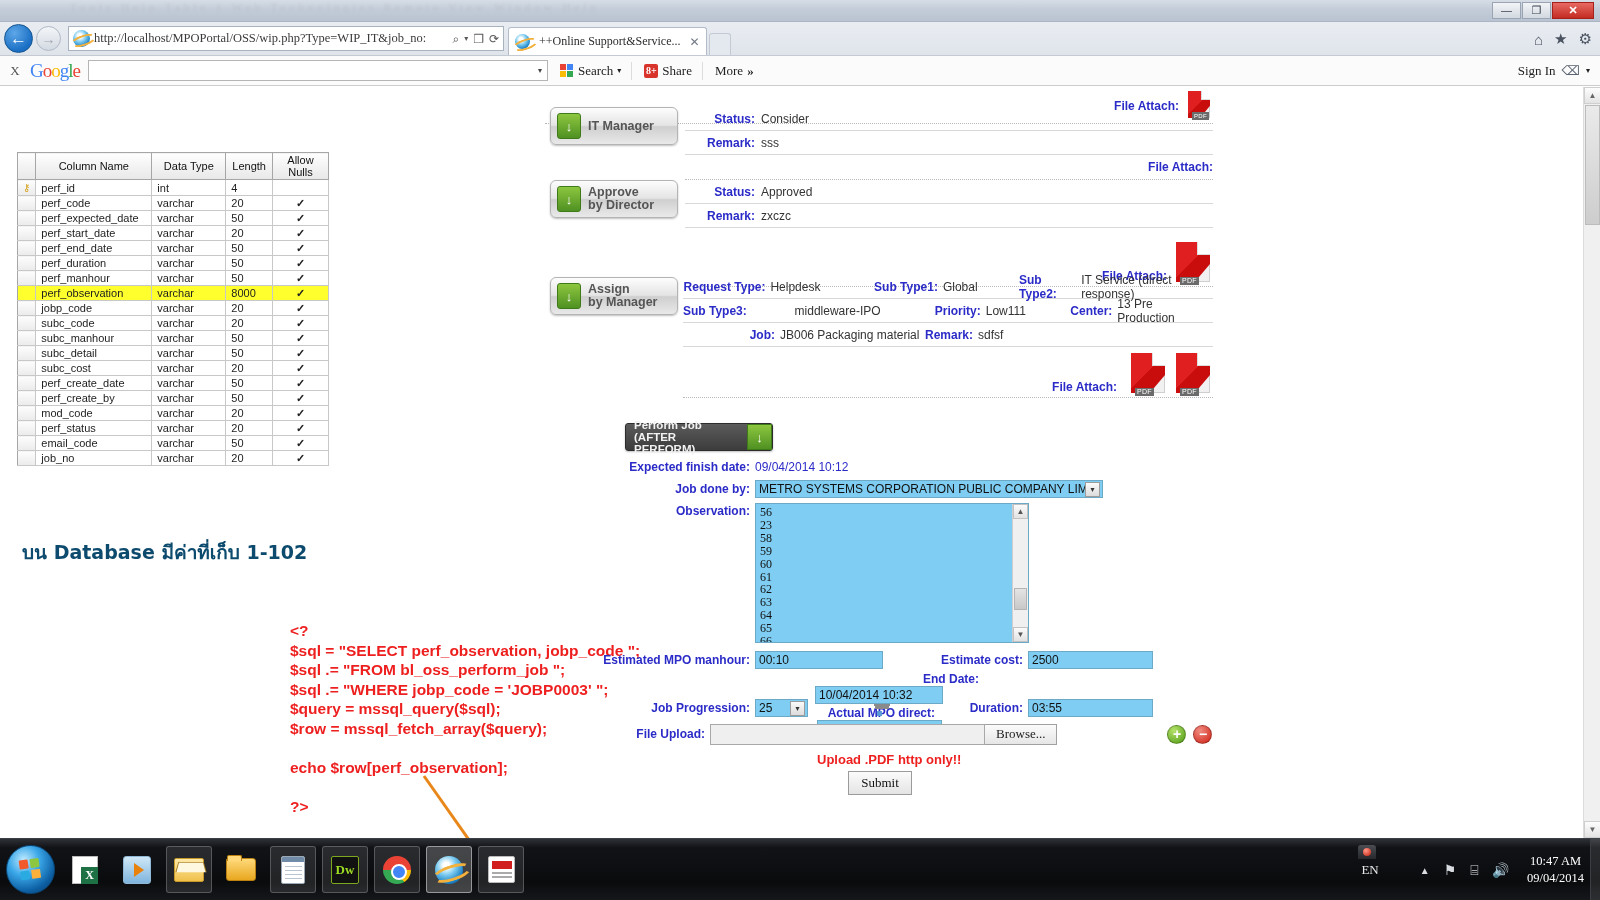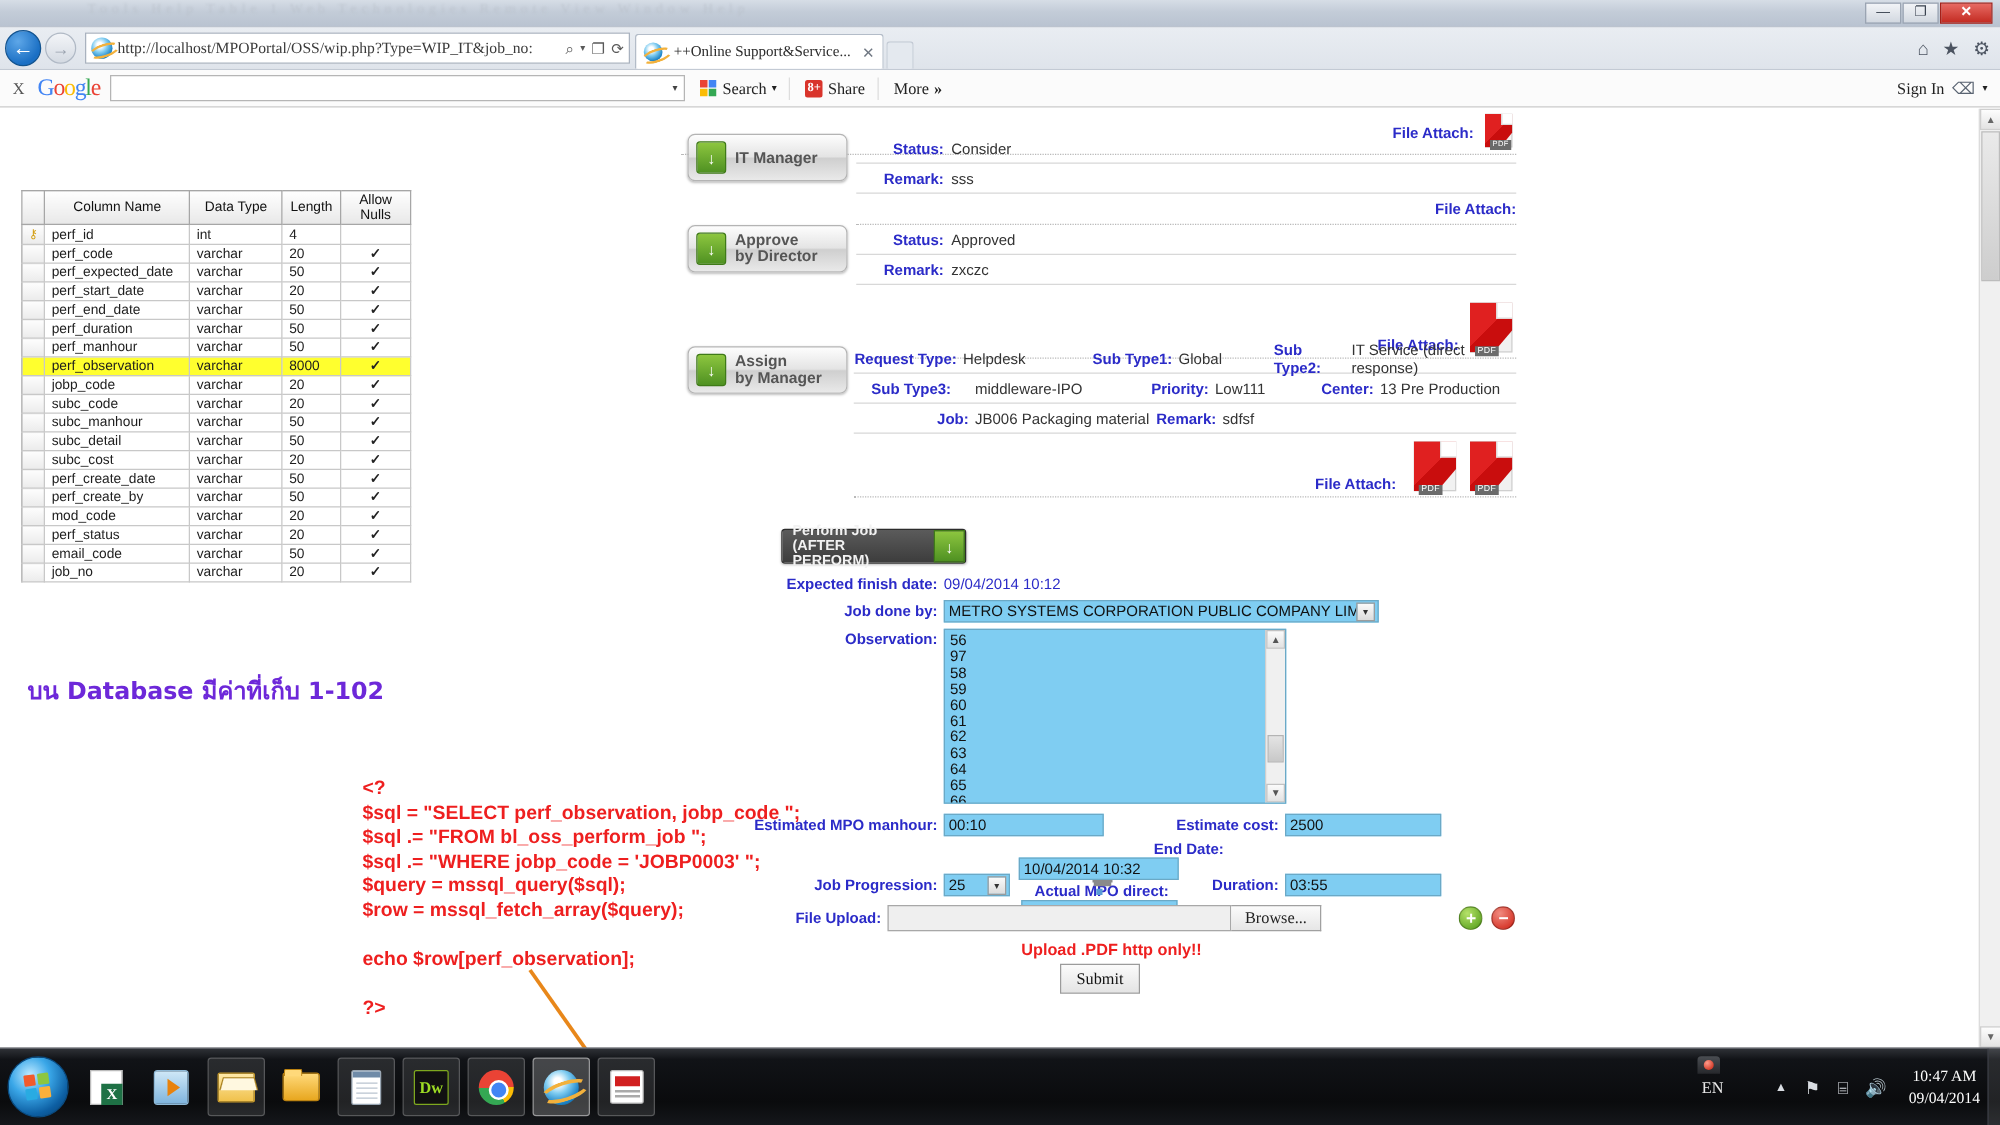--- a/index.html
+++ b/index.html
@@ -140,21 +140,21 @@
   .coltable td.key { width: 14px; border-left: 1px solid #a6a6a6; background: linear-gradient(to bottom,#fdfdfd,#ebebeb); text-align:center;}
   .coltable td.cname { width: 116px; }
   .coltable td.dtype { width: 74px; }
   .coltable td.dlen  { width: 38px; }
   .coltable td.dnull { width: 56px; text-align: center; color: #222; font-weight: bold; }
   .coltable tr.hl td { background: #ffff2e; }
   .keyico { color: #d4a017; font-size: 10px; }
 
   .thai-note {
     position: absolute; left: 22px; top: 450px;
-    font-size: 19px; font-weight: bold; color: #6d28d9;
+    font-size: 19px; font-weight: bold; color: #0c4a6e;
     font-family: "DejaVu Sans", sans-serif; white-space: nowrap;
   }
   .sqlcode {
     position: absolute; left: 290px; top: 534px;
     font-size: 15.5px; font-weight: bold; color: #ee1f1f;
     line-height: 19.6px; white-space: pre;
     font-family: "Liberation Sans", sans-serif;
   }
   .arrow-svg { position: absolute; left: 420px; top: 685px; }
 
@@ -212,21 +212,21 @@
     width: 15px; height: 15px; background: linear-gradient(to bottom,#fafafa,#dcdcdc);
     border: 1px solid #9c9c9c; display: flex; align-items: center; justify-content: center;
     font-size: 8px; color: #333; flex: none;
   }
   .obs-box {
     width: 274px; height: 140px; background: #7fcdf2; border: 1px solid #6ba9c6;
     position: relative; overflow: hidden;
   }
   .obs-lines {
     position: absolute; left: 4px; top: 2px; font-size: 12px; color: #111;
-    line-height: 12.9px; font-family: Liberation Sans, sans-serif;
+    line-height: 12.9px; font-family: Liberation Serif, serif;
   }
   .obs-sb {
     position: absolute; right: 0; top: 0; width: 16px; height: 100%;
     background: #f0f0f0; border-left: 1px solid #cfcfcf;
     display: flex; flex-direction: column; justify-content: space-between; align-items: center;
   }
   .sb-arrow { width: 15px; height: 15px; display:flex;align-items:center;justify-content:center;
     background: linear-gradient(to bottom,#fbfbfb,#e2e2e2); border:1px solid #c2c2c2; font-size:8px;color:#555;}
   .sb-thumb { position:absolute; right:1px; top:84px; width:13px; height:22px;
     background: linear-gradient(to bottom,#e4e4e4,#c8c8c8); border:1px solid #b4b4b4;}
@@ -647,21 +647,21 @@
         <div style="display:flex;align-items:center;height:23px;">
           <span class="lbl" style="width:92px;text-align:right;margin-right:5px;">Request Type:</span>
           <span class="val" style="width:115px;">Helpdesk</span>
           <span class="lbl" style="width:72px;text-align:right;margin-right:5px;">Sub Type1:</span>
           <span class="val" style="width:85px;">Global</span>
           <span class="lbl" style="margin-right:5px;">Sub Type2:</span>
           <span class="val">IT Service (direct response)</span>
         </div>
         <div class="solidline"></div>
         <div style="display:flex;align-items:center;height:23px;">
-          <span class="lbl" style="width:92px;text-align:center;margin-right:5px;">Sub Type3:</span>
+          <span class="lbl" style="width:92px;text-align:left;margin-right:20px;">Sub Type3:</span>
           <span class="val" style="width:115px;">middleware-IPO</span>
           <span class="lbl" style="width:72px;text-align:right;margin-right:5px;">Priority:</span>
           <span class="val" style="width:85px;">Low111</span>
           <span class="lbl" style="margin-right:5px;">Center:</span>
           <span class="val">13 Pre Production</span>
         </div>
         <div class="solidline"></div>
         <div style="display:flex;align-items:center;height:23px;">
           <span class="lbl" style="width:92px;text-align:right;margin-right:5px;">Job:</span>
           <span class="val" style="width:145px;">JB006 Packaging material</span>
@@ -709,21 +709,21 @@
             <span style="white-space:nowrap;overflow:hidden;">METRO SYSTEMS CORPORATION PUBLIC COMPANY LIMITED</span>
             <span class="sel-arrow">▾</span>
           </div>
         </div>
 
         <div style="display:flex;align-items:flex-start;margin-top:2px;">
           <span class="lbl" style="width:205px;text-align:right;margin-right:5px;line-height:16px;">Observation:</span>
           <div class="obs-box">
             <div class="obs-lines" id="obs-lines">
                 <div>56</div>
-                <div>97</div>
+                <div>23</div>
                 <div>58</div>
                 <div>59</div>
                 <div>60</div>
                 <div>61</div>
                 <div>62</div>
                 <div>63</div>
                 <div>64</div>
                 <div>65</div>
                 <div>66</div>
               </div>

